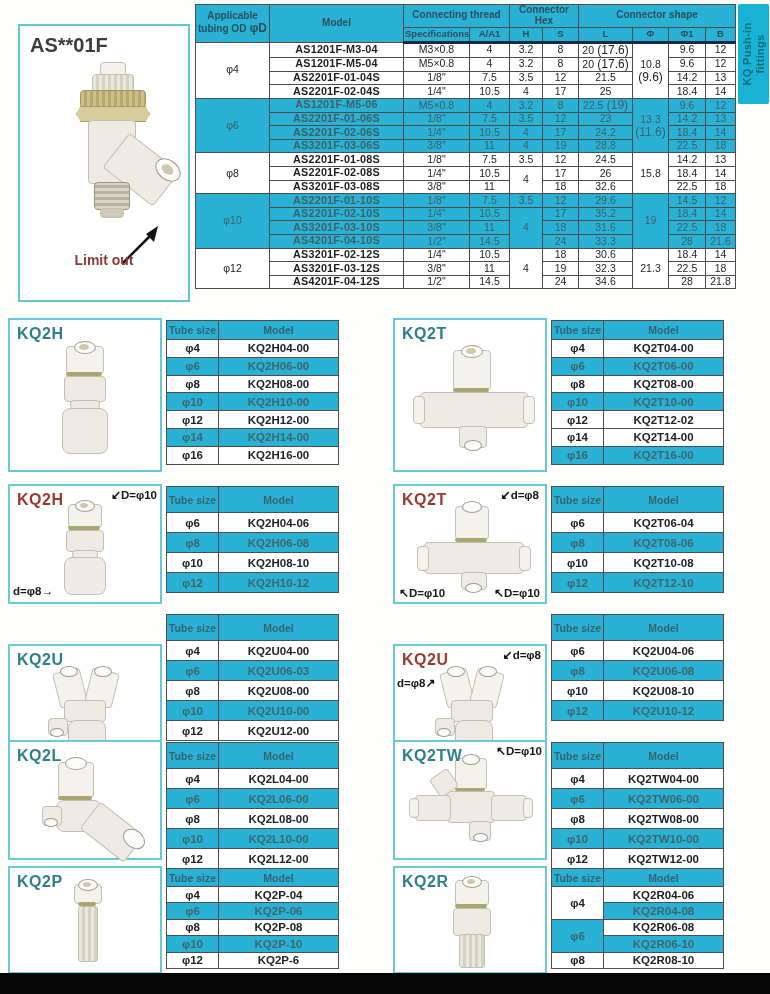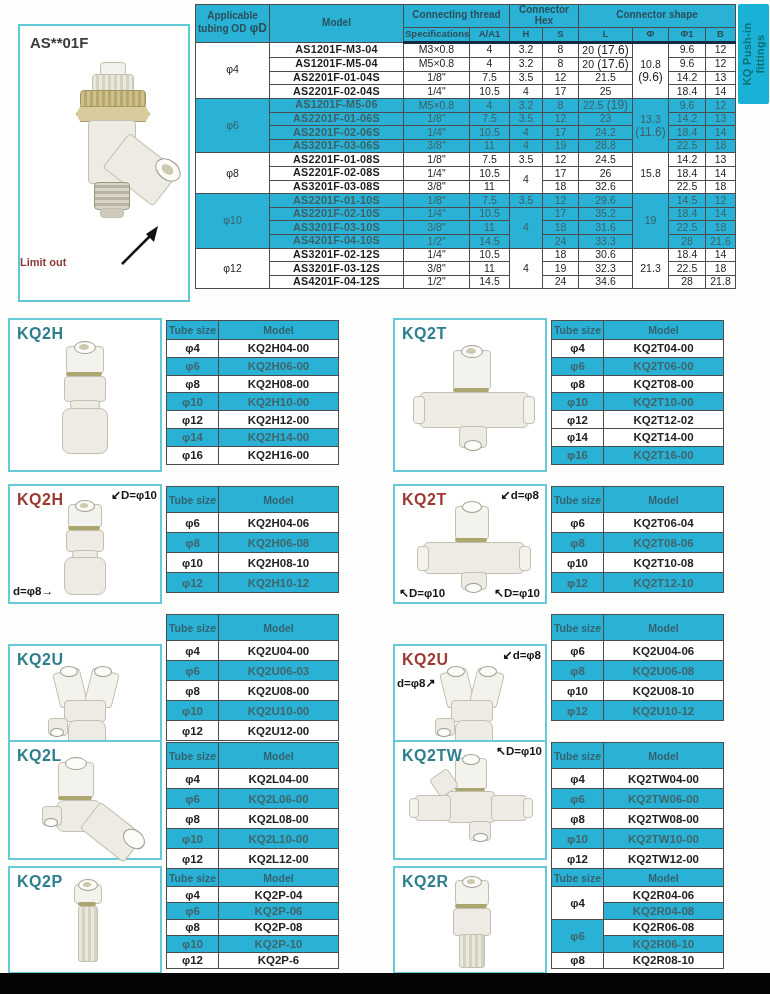--- a/index.html
+++ b/index.html
@@ -3,23 +3,23 @@
 <meta charset="utf-8">
 <style>
   html,body{margin:0;padding:0}
   body{width:770px;height:994px;position:relative;background:#fdfdfb;
        font-family:"Liberation Sans",sans-serif;overflow:hidden}
   .abs{position:absolute}
 
   
   .asbox{position:absolute;left:18px;top:24px;width:168px;height:274px;
          background:#fff;border:2px solid #5fc7d6}
-  .as-title{position:absolute;left:10px;top:8px;font-size:15px;font-weight:700;color:#3c3c3c}
-  .cap1{position:absolute;left:0;bottom:32px;width:100%;
-        color:#8e3a39;font-size:11px;font-weight:700}
+  .as-title{position:absolute;left:10px;top:8px;font-size:20px;font-weight:700;color:#3c3c3c}
+  .cap1{position:absolute;left:0;bottom:32px;width:100%;text-align:center;
+        color:#8e3a39;font-size:14px;font-weight:700}
   .cap2{position:absolute;left:0;bottom:10px;width:100%;text-align:center;
         color:#8e3a39;font-size:17px;font-weight:700}
 
   
   .sh{position:absolute;background:#edebe3;border:1px solid #c3c0b1;border-radius:4px}
   .cap{background:#f4f2ec}
   .ring{position:absolute;background:#aba670;border-radius:2px}
   .hole{position:absolute;background:#fbfbf8;border:1px solid #9f9d90;border-radius:50%}
   .hole-in{position:absolute;background:#cdc9ae;border-radius:50%}
   .ridge{background:repeating-linear-gradient(90deg,#eae7dc 0 3px,#d6d2c2 3px 6px)}

